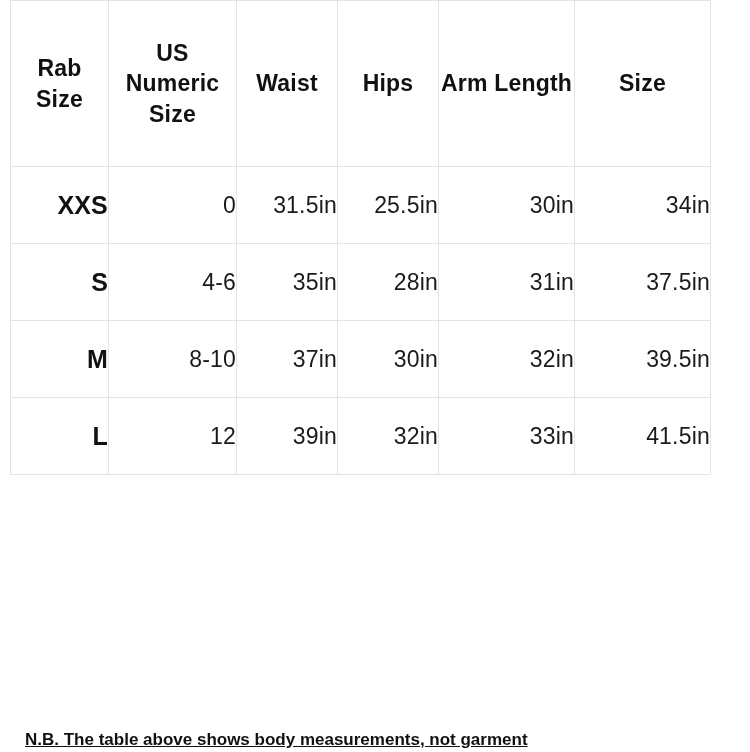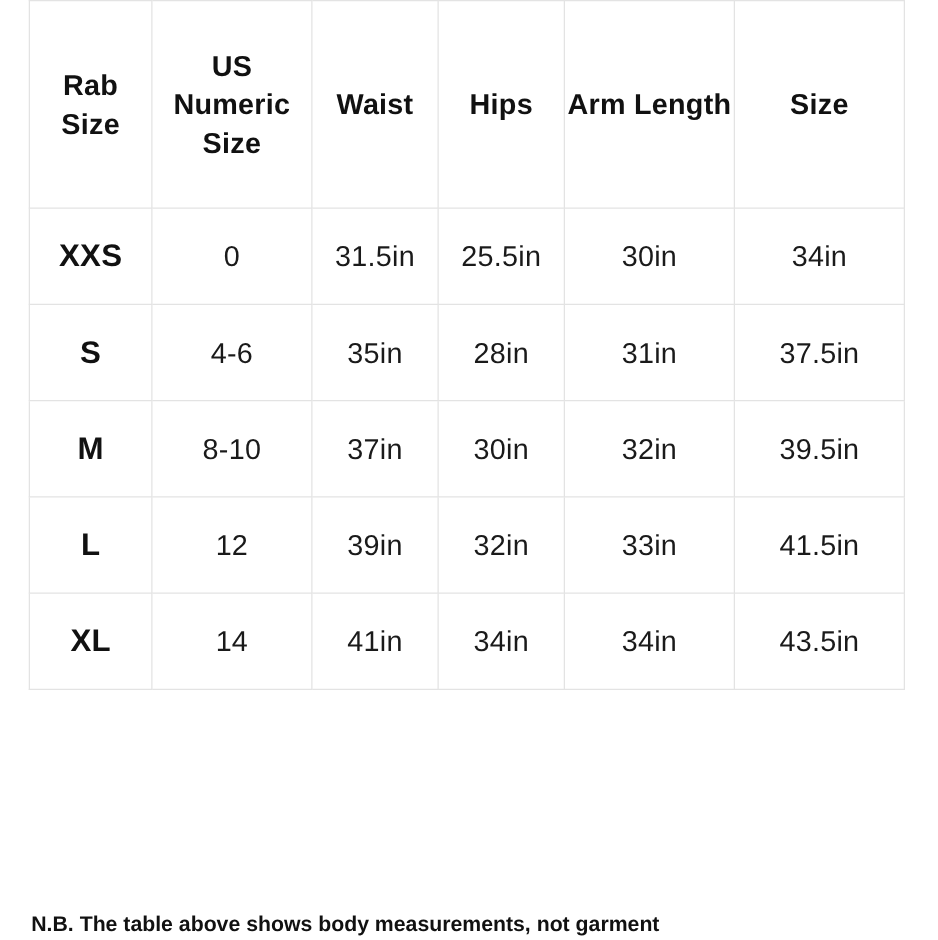--- a/index.html
+++ b/index.html
@@ -12,21 +12,21 @@
     height: 752px;
     font-family: "Liberation Sans", sans-serif;
     color: #1a1a1a;
     overflow: hidden;
   }
   .page {
     position: relative;
     width: 616px;
     height: 752px;
     box-sizing: border-box;
-    padding: 0 23px;
+    padding: 0 10px;
   }
   table.size-chart {
     width: 700px;
     border-collapse: collapse;
     table-layout: fixed;
     margin: 0;
   }
   table.size-chart col.c0 { width: 98px; }
   table.size-chart col.c1 { width: 128px; }
   table.size-chart col.c2 { width: 101px; }
@@ -50,37 +50,39 @@
     letter-spacing: 0.2px;
   }
   table.size-chart tbody tr {
     height: 77px;
   }
   table.size-chart tbody td {
     font-size: 23px;
     font-weight: normal;
     color: #1a1a1a;
     letter-spacing: 0.2px;
+    text-align: right;
   }
   table.size-chart tbody td.size-label {
     font-weight: bold;
     font-size: 25px;
     color: #111111;
   }
   .note {
     position: absolute;
     left: 25px;
     right: 25px;
     top: 728px;
     font-size: 17px;
     font-weight: bold;
     color: #111111;
     line-height: 1.4;
     white-space: nowrap;
     overflow: hidden;
+    text-decoration: underline;
   }
 </style>
 </head>
 <body>
 
 <div class="page">
 
   <table class="size-chart">
     <colgroup>
       <col class="c0">
@@ -126,26 +128,18 @@
         <td>39.5in</td>
       </tr>
       <tr>
         <td class="size-label">L</td>
         <td>12</td>
         <td>39in</td>
         <td>32in</td>
         <td>33in</td>
         <td>41.5in</td>
       </tr>
-      <tr>
-        <td class="size-label">XL</td>
-        <td>14</td>
-        <td>41in</td>
-        <td>34in</td>
-        <td>34in</td>
-        <td>43.5in</td>
-      </tr>
     </tbody>
   </table>
 
   <div class="note">N.B. The table above shows body measurements, not garment</div>
 
 </div>
 
 </body></html>

